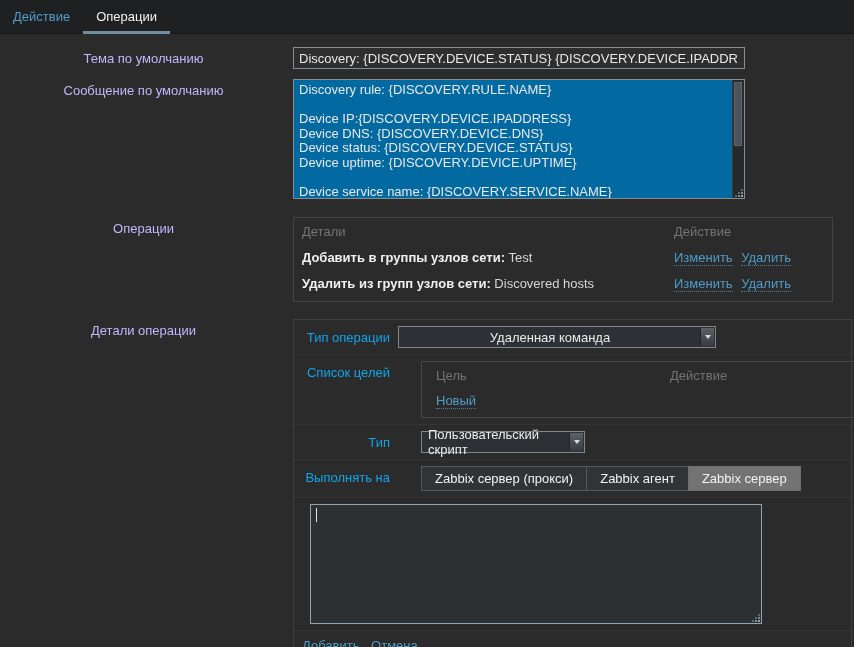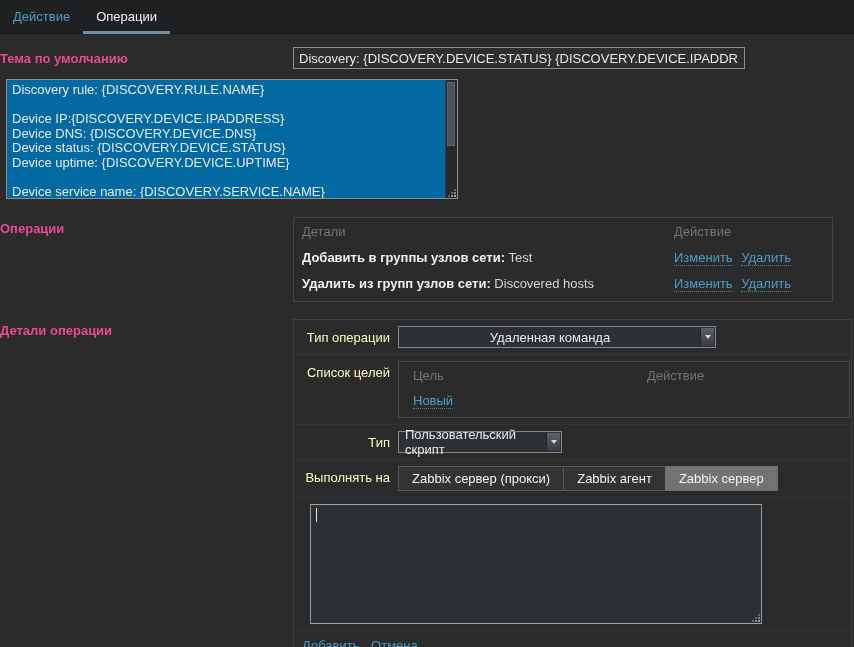--- a/index.html
+++ b/index.html
@@ -31,24 +31,23 @@
   .tab-active   { color:#f2f2f2; }
   .tab-active::after {
     content:"";
     position:absolute; left:0; right:0; bottom:-1px; height:3px;
     background:#708ea0;
   }
   
   .form-row { display:flex; align-items:flex-start; }
   .form-label {
     flex:0 0 287px;
-    text-align:left;
+    text-align:center;
     padding-top:4px;
-    color:#ec4899;
-    font-weight:bold;
+    color:#c4b5fd;
   }
   .form-field { margin-left:6px; }
   .row-subject    { margin-top:13px; }
   .row-message    { margin-top:10px; }
   .row-operations { margin-top:18px; }
   .row-details    { margin-top:17px; }
   
   .text-input {
     width:452px; height:22px; box-sizing:border-box;
     padding:2px 5px;
@@ -107,27 +106,27 @@
   .ops-row { display:flex; margin-top:11px; align-items:baseline; }
   .ops-row b { color:#f0f0f0; font-weight:bold; }
   .ops-row .val { color:#d6d6d6; }
   .ops-actions .link { margin-right:5px; }
   
   .fieldset {
     width:559px; box-sizing:border-box;
     border:1px solid #3f3f3f;
   }
   .fs-row { display:flex; padding:6px 8px; }
-  .fs-row + .fs-row, .fs-footer { border-top:1px solid #343434; }
+  .fs-row + .fs-row, .fs-footer { border-top:1px solid #343434;gap:23px; }
   .fs-label {
     flex:0 0 88px;
     text-align:right;
     padding-top:4px;
     white-space:nowrap;
-    color:#fef9c3;
+    color:#0ea5e9;
   }
   .fs-field { margin-left:8px; }
   
   .select {
     position:relative; height:22px; box-sizing:border-box;
     background:#2d3034;
     border:1px solid #82878d;
     color:#ebebeb;
     display:flex; align-items:center;
     padding:0 20px 0 6px;
@@ -197,20 +196,21 @@
   </div>
 
   <div class="form-row row-subject">
     <div class="form-label">Тема по умолчанию</div>
     <div class="form-field">
       <input class="text-input" type="text" value="Discovery: {DISCOVERY.DEVICE.STATUS} {DISCOVERY.DEVICE.IPADDRESS}" style="">
     </div>
   </div>
 
   <div class="form-row row-message">
+    <div class="form-label">Сообщение по умолчанию</div>
     <div class="form-field">
       <div class="ta-wrap">
         <textarea spellcheck="false" style="">Discovery rule: {DISCOVERY.RULE.NAME}
 
 Device IP:{DISCOVERY.DEVICE.IPADDRESS}
 Device DNS: {DISCOVERY.DEVICE.DNS}
 Device status: {DISCOVERY.DEVICE.STATUS}
 Device uptime: {DISCOVERY.DEVICE.UPTIME}
 
 Device service name: {DISCOVERY.SERVICE.NAME}</textarea>

